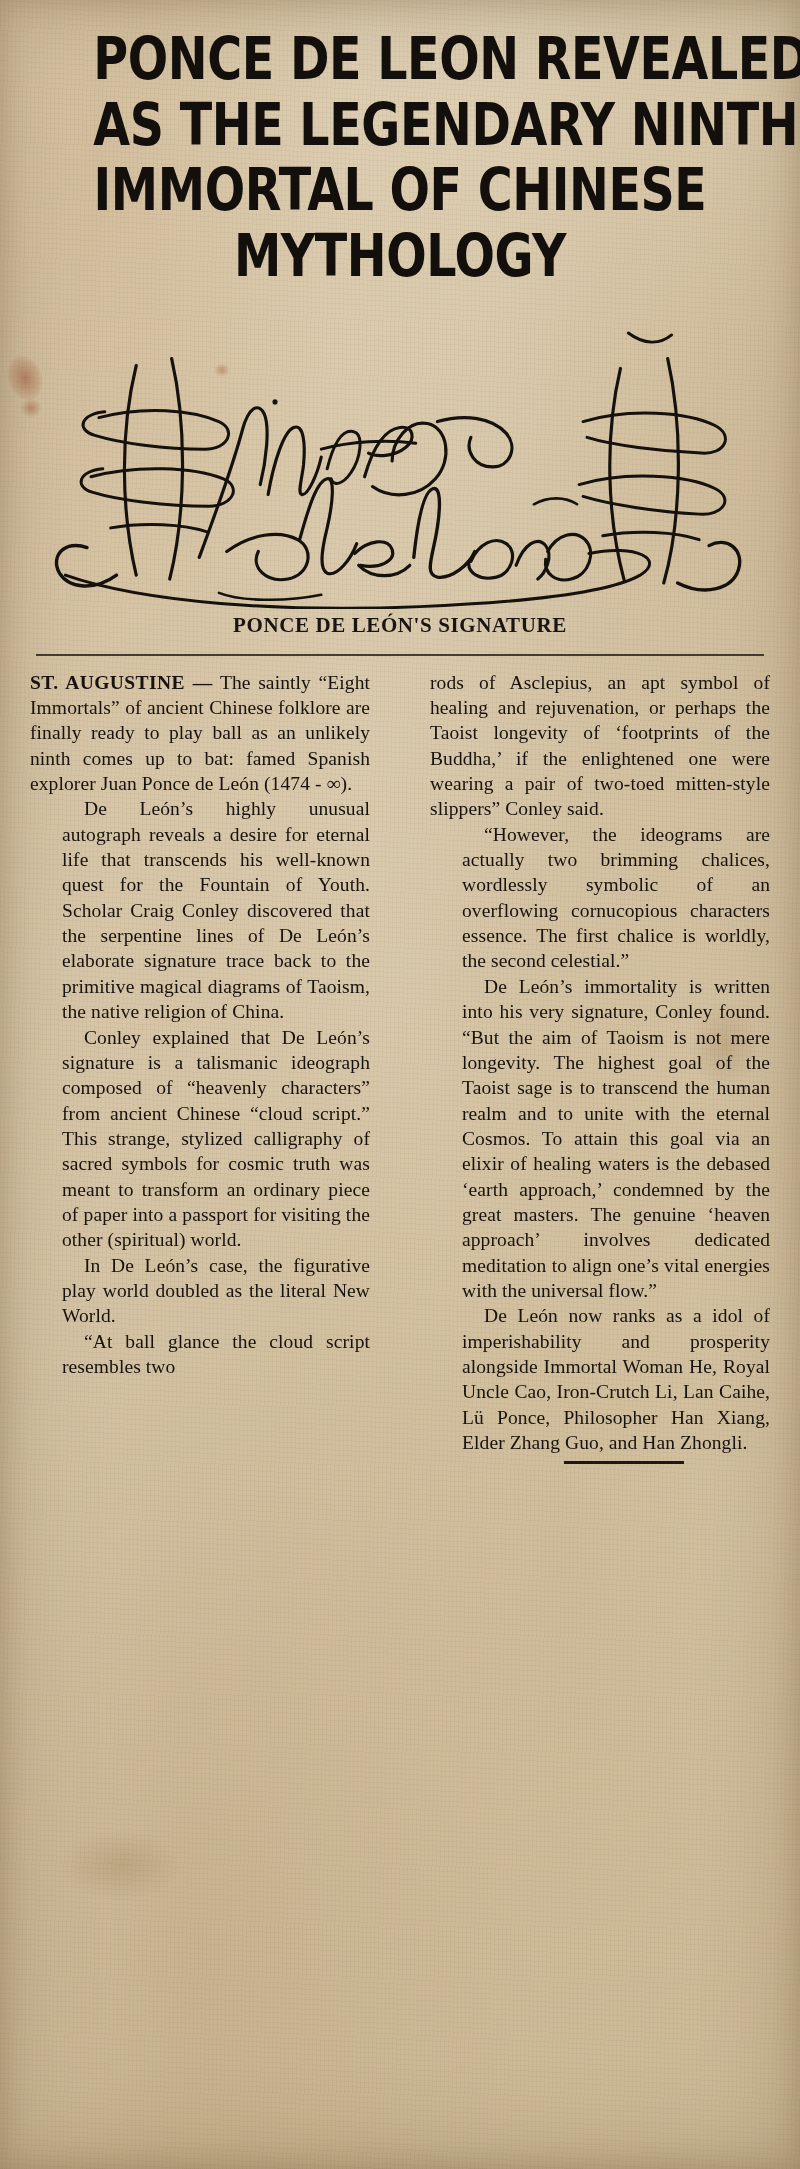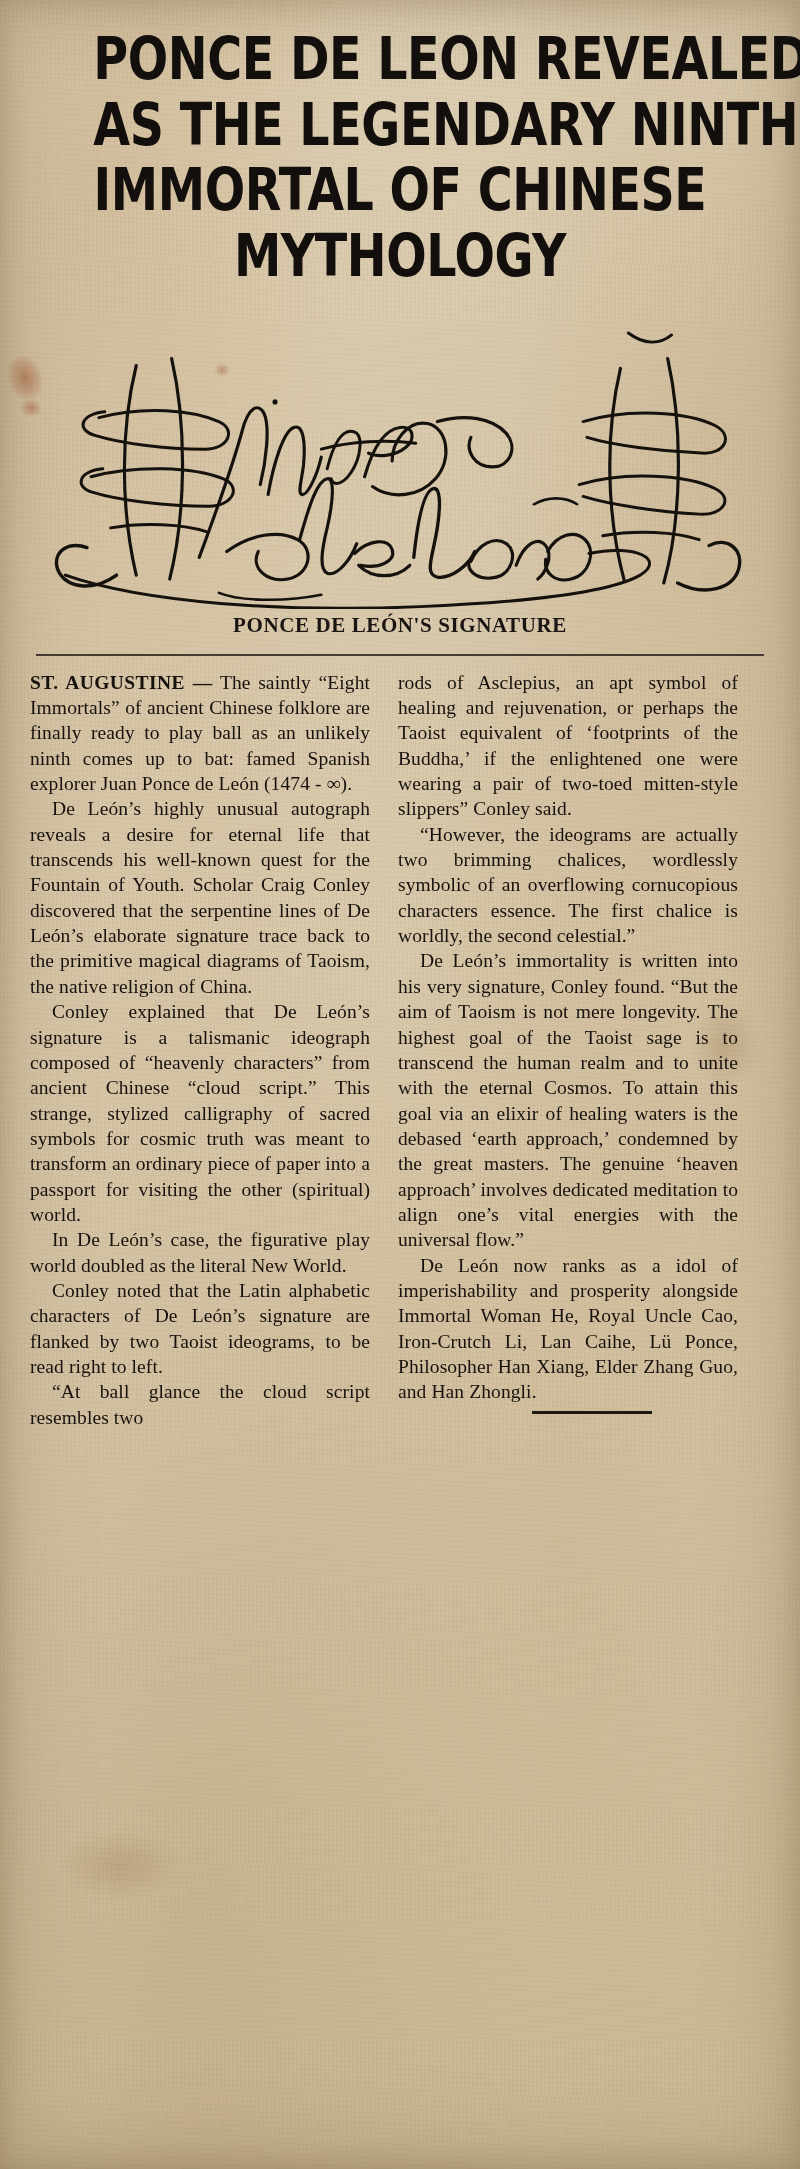--- a/index.html
+++ b/index.html
@@ -123,37 +123,38 @@
     opacity: 0.85;
   }
 
   
   .columns {
     position: relative;
     z-index: 3;
     display: flex;
     gap: 28px;
     padding: 0 4px;
+    justify-content: space-between;
   }
   .col {
     width: 340px;
     flex: 0 0 340px;
   }
   .col p {
     margin: 0;
     font-family: "Liberation Serif", serif;
     font-size: 19.5px;
     line-height: 1.30;
     color: #17120d;
     text-align: justify;
     text-align-last: left;
     hyphens: auto;
     letter-spacing: 0.1px;
   }
-  .col p + p { text-indent: 22px; }
+  .col p + p { text-indent: 22px; margin-left: 32px; }
   .col p .lede {
     font-weight: 700;
     letter-spacing: 0.4px;
   }
 
   .endmark-row {
     position: relative;
     z-index: 3;
     display: flex;
     justify-content: flex-end;
@@ -274,26 +275,25 @@
   <div class="rule"></div>
 
   <div class="columns">
     <div class="col">
       <p>
         <span class="lede">ST. AUGUSTINE —</span><span> The saintly “Eight Immortals” of ancient Chinese folklore are finally ready to play ball as an unlikely ninth comes up to bat: famed Spanish explorer Juan Ponce de León (1474 - ∞).</span>
       </p>
       <p>De León’s highly unusual autograph reveals a desire for eternal life that transcends his well-known quest for the Fountain of Youth. Scholar Craig Conley discovered that the serpentine lines of De León’s elaborate signature trace back to the primitive magical diagrams of Taoism, the native religion of China.</p>
       <p>Conley explained that De León’s signature is a talismanic ideograph composed of “heavenly characters” from ancient Chinese “cloud script.” This strange, stylized calligraphy of sacred symbols for cosmic truth was meant to transform an ordinary piece of paper into a passport for visiting the other (spiritual) world.</p>
       <p>In De León’s case, the figurative play world doubled as the literal New World.</p>
-      <p>Conley noted that the Latin alphabetic characters of De León’s signature are flanked by two Taoist ideograms, to be read right to left.</p>
       <p>“At ball glance the cloud script resembles two</p>
     </div>
 
     <div class="col">
-      <p>rods of Asclepius, an apt symbol of healing and rejuvenation, or perhaps the Taoist equivalent of ‘footprints of the Buddha,’ if the enlightened one were wearing a pair of two-toed mitten-style slippers” Conley said.</p>
+      <p>rods of Asclepius, an apt symbol of healing and rejuvenation, or perhaps the Taoist longevity of ‘footprints of the Buddha,’ if the enlightened one were wearing a pair of two-toed mitten-style slippers” Conley said.</p>
       <p>“However, the ideograms are actually two brimming chalices, wordlessly symbolic of an overflowing cornucopious characters essence. The first chalice is worldly, the second celestial.”</p>
       <p>De León’s immortality is written into his very signature, Conley found. “But the aim of Taoism is not mere longevity. The highest goal of the Taoist sage is to transcend the human realm and to unite with the eternal Cosmos. To attain this goal via an elixir of healing waters is the debased ‘earth approach,’ condemned by the great masters. The genuine ‘heaven approach’ involves dedicated meditation to align one’s vital energies with the universal flow.”</p>
       <p>De León now ranks as a idol of imperishability and prosperity alongside Immortal Woman He, Royal Uncle Cao, Iron-Crutch Li, Lan Caihe, Lü Ponce, Philosopher Han Xiang, Elder Zhang Guo, and Han Zhongli.</p>
       <div class="endmark-row">
         <div class="endmark"></div>
       </div>
     </div>
   </div>
 
   <div class="grain"></div>

